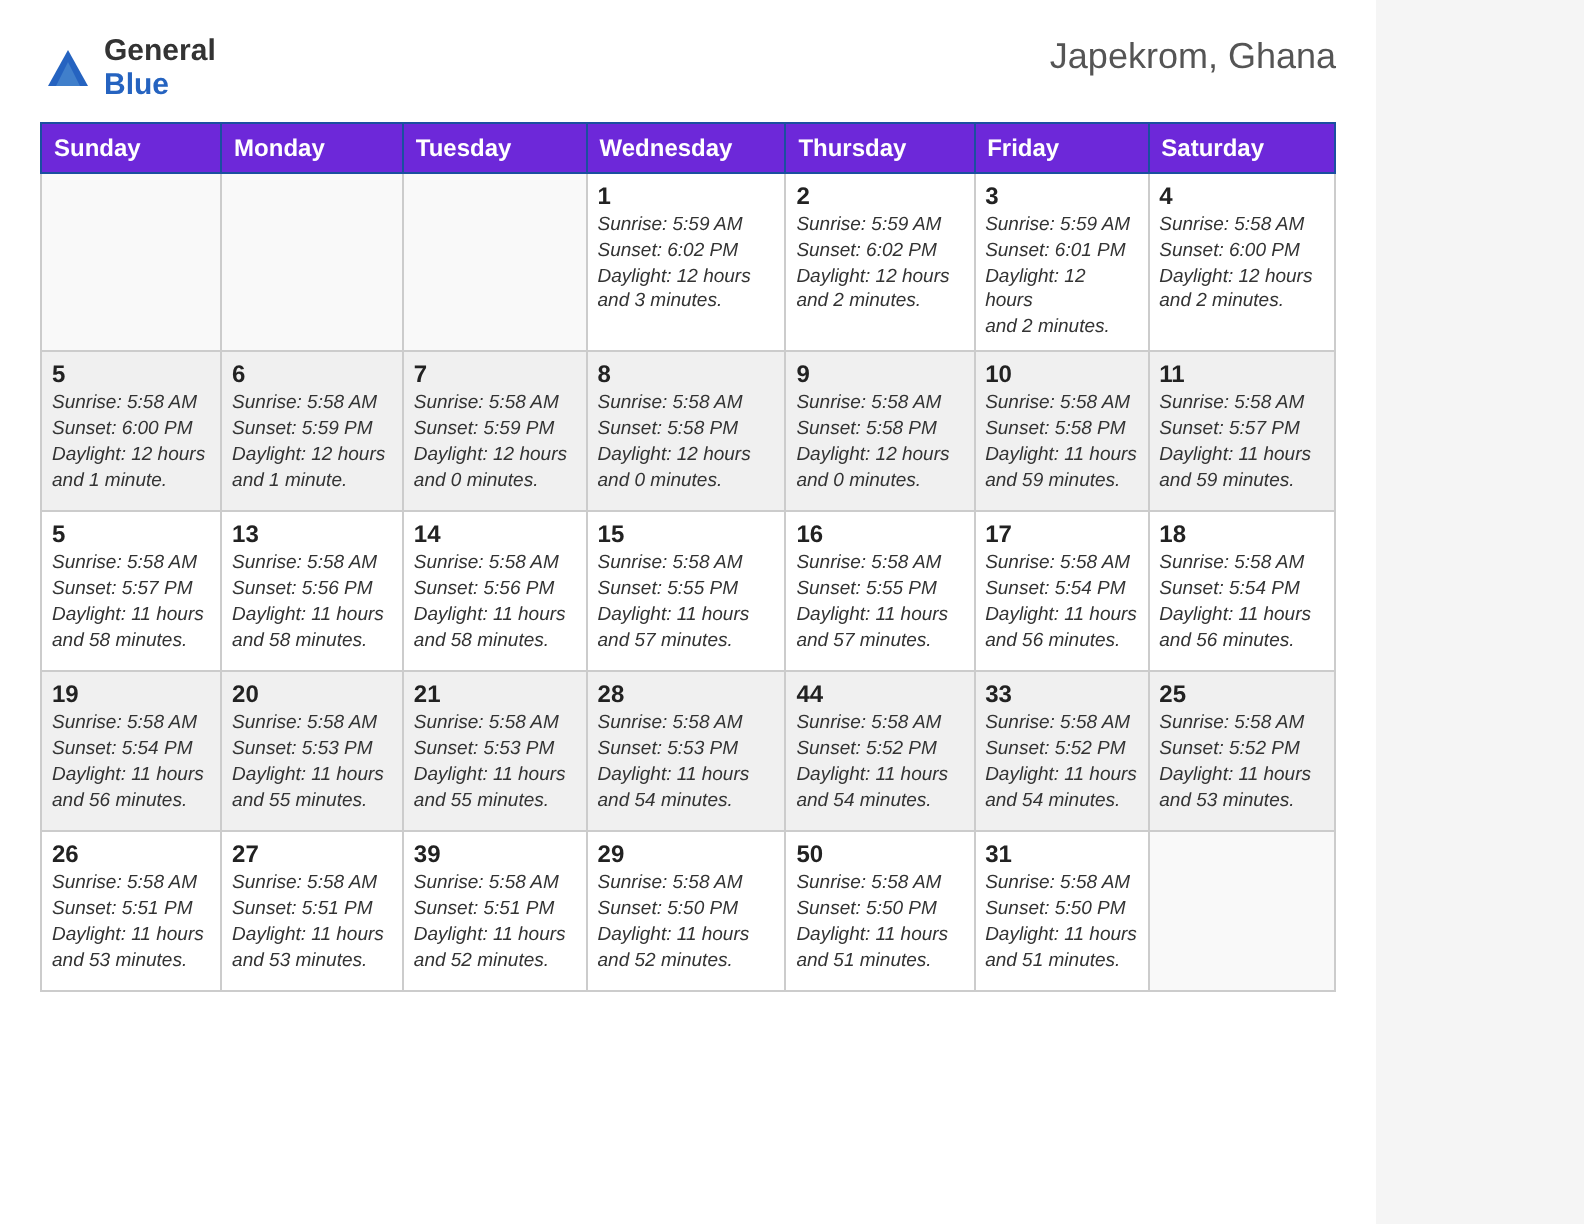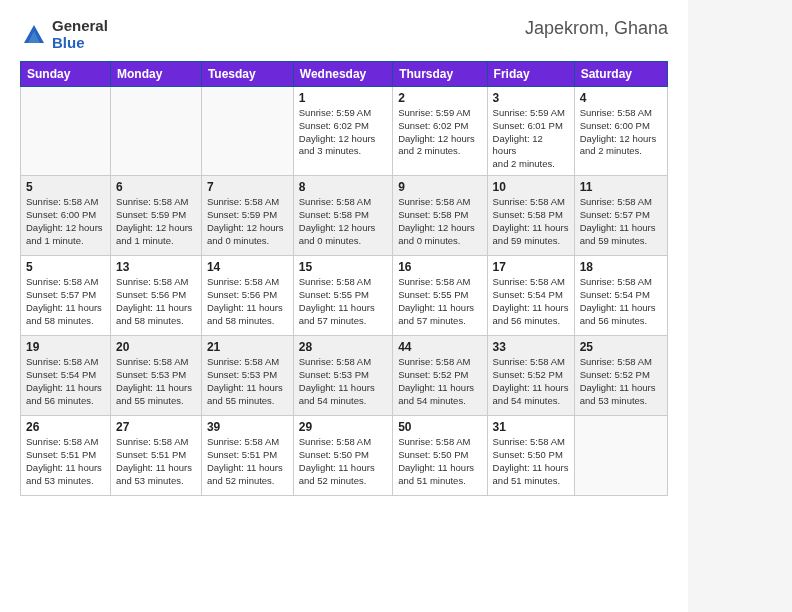--- a/index.html
+++ b/index.html
@@ -88,20 +88,21 @@
     .day-number {
       font-size: 12px;
       font-weight: bold;
       color: #222;
       margin-bottom: 2px;
     }
     .day-info {
       font-size: 9.5px;
       line-height: 1.35;
       color: #333;
+      font-style: italic;
     }
     .row-shaded td {
       background: #f0f0f0;
     }
   </style>
 </head>
 <body>
 
 <div class="page">
   <div class="header">

